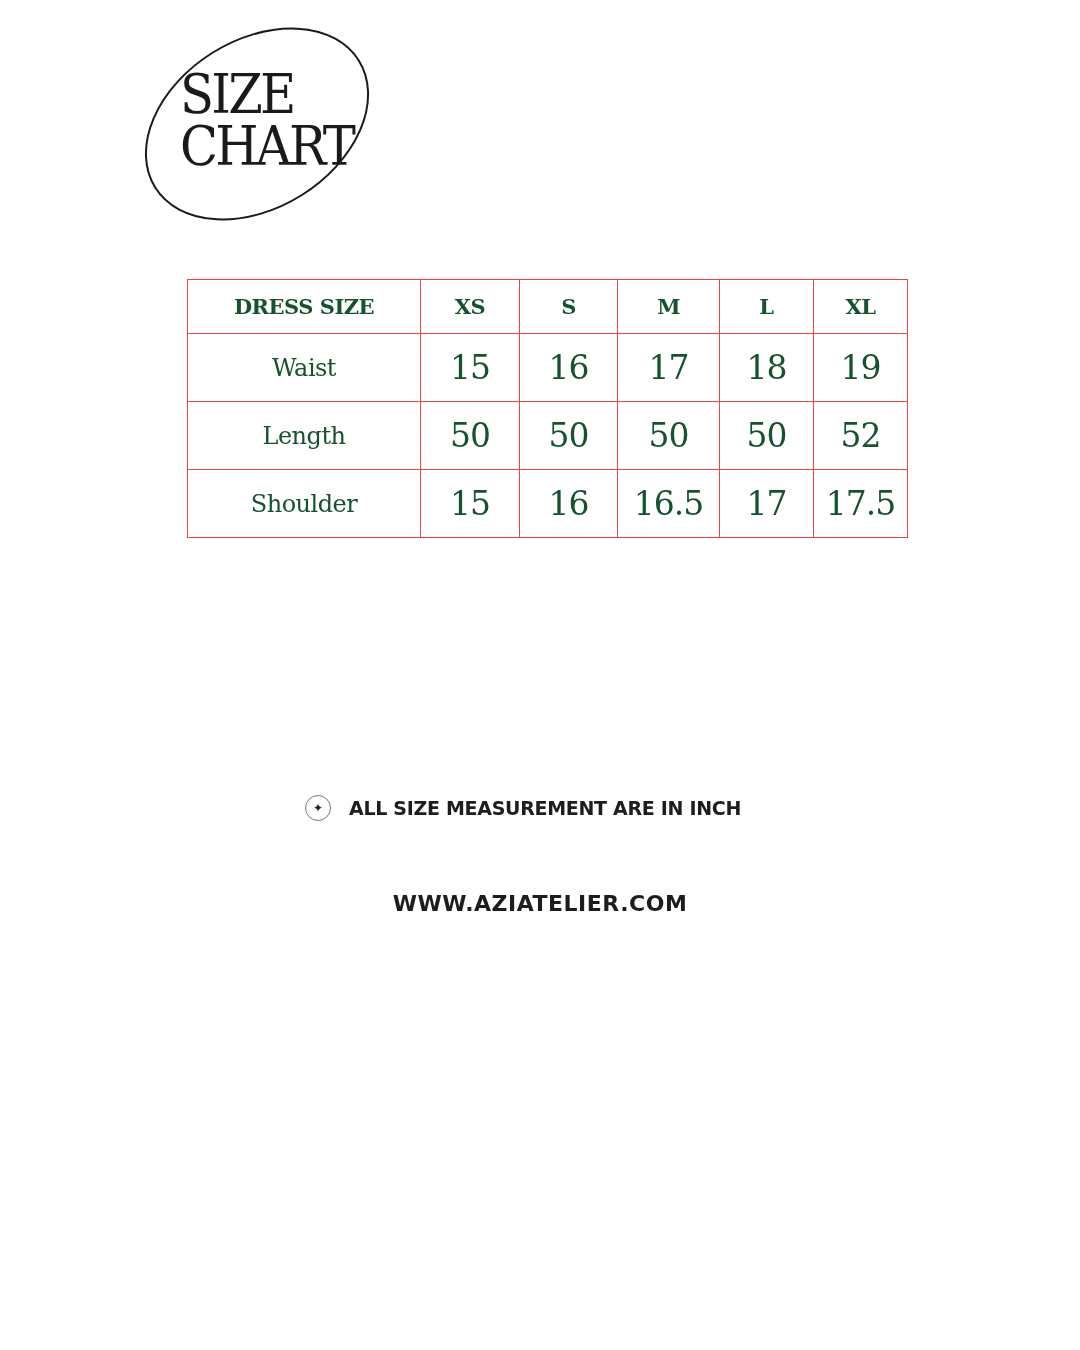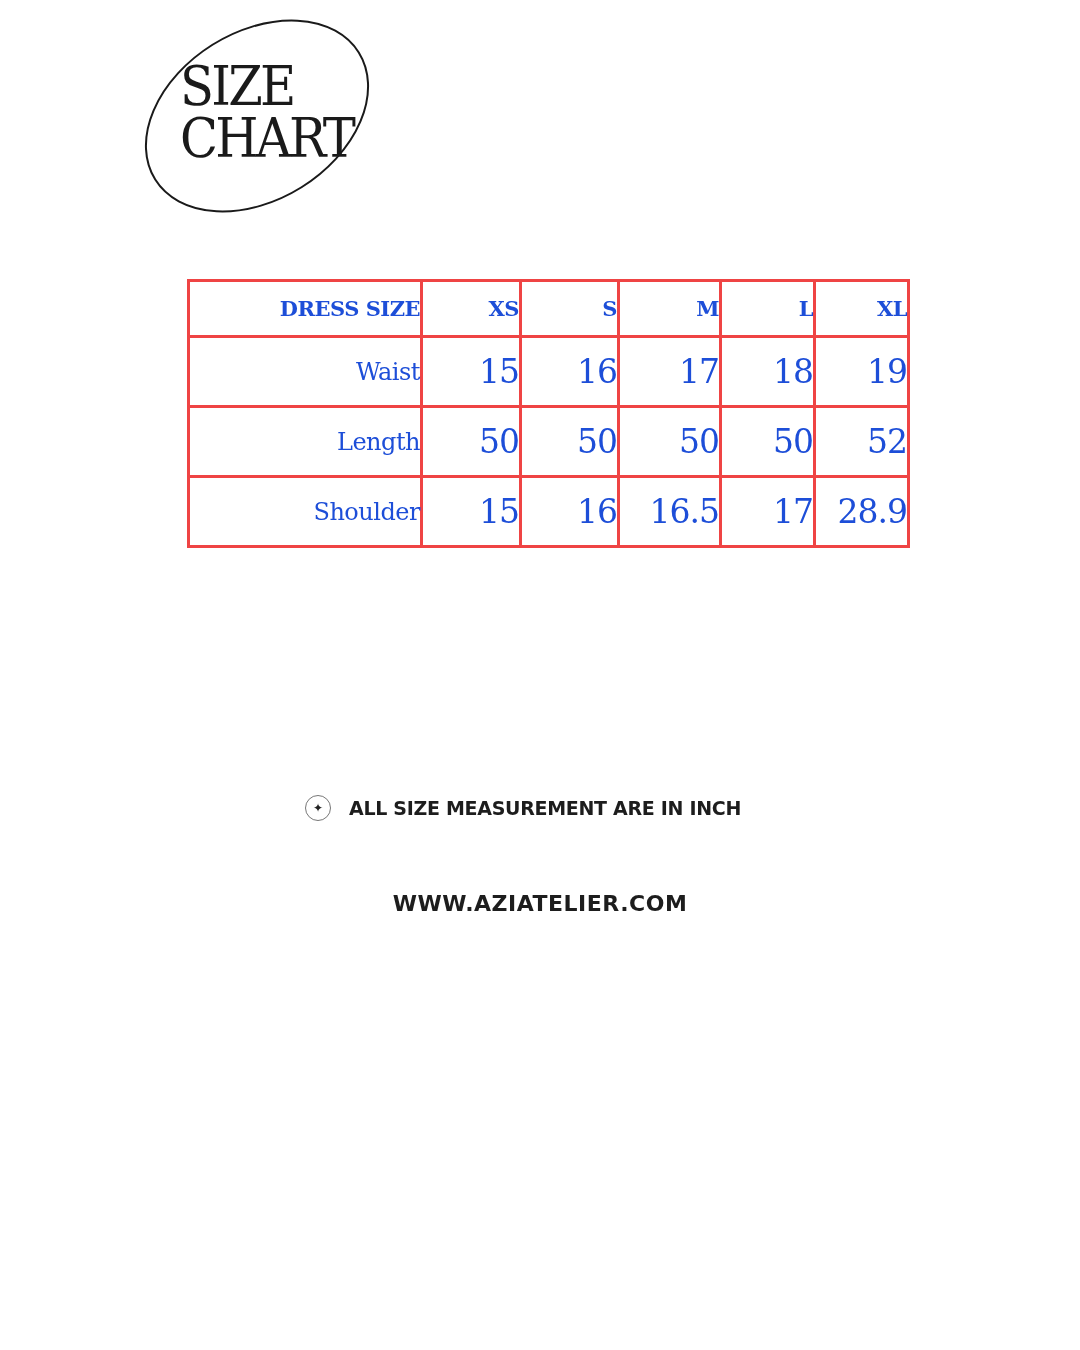--- a/index.html
+++ b/index.html
@@ -1,34 +1,34 @@
 <!DOCTYPE html>
 <html><head>
   <meta charset="utf-8">
   <style>
     html, body { margin: 0; padding: 0; }
     body {
       width: 1080px; height: 1350px; background: #ffffff; position: relative;
       overflow: hidden; color: #111;
     }
-    .logo { position: absolute; left: 140px; top: 16px; width: 240px; height: 204px; }
+    .logo { position: absolute; left: 140px; top: 24px; width: 240px; height: 204px; }
     .logo svg { position: absolute; left: 0; top: 0; }
     .logo-text {
       position: absolute; left: 40px; top: 45px;
       font-family: "DejaVu Serif", serif; font-weight: 300;
       font-size: 54px; line-height: 52px; letter-spacing: -3px; color: #1a1a1a;
       transform: scaleX(0.92); transform-origin: left top;
     }
     table.size-table {
       position: absolute; left: 187px; top: 279px;
       border-collapse: collapse; table-layout: fixed;
       font-family: "DejaVu Serif", serif;
     }
     table.size-table td, table.size-table th {
-      border: 3px solid #ef4444; text-align: right; padding: 0; color: #1d4ed8;
+      border: 1px solid #ef4444; text-align: center; padding: 0; color: #14532d;
     }
     table.size-table th {
       height: 53px; font-weight: bold; font-size: 21px; letter-spacing: -0.5px;
     }
     table.size-table td { height: 67px; }
     td.label { font-size: 24px; letter-spacing: -0.5px; }
     td.val { font-size: 33px; letter-spacing: -1px; margin-left: 17px; }
     .note {
       position: absolute; left: 305px; top: 794px; height: 28px;
       display: flex; align-items: center;
@@ -97,21 +97,21 @@
       <td class="val">50</td>
       <td class="val">50</td>
       <td class="val">52</td>
     </tr>
     <tr>
       <td class="label">Shoulder</td>
       <td class="val">15</td>
       <td class="val">16</td>
       <td class="val">16.5</td>
       <td class="val">17</td>
-      <td class="val">28.9</td>
+      <td class="val">17.5</td>
     </tr>
   </tbody>
 </table>
 
 <div class="note">
   <span class="note-icon">✦</span>
   <span class="note-text">ALL SIZE MEASUREMENT ARE IN INCH</span>
 </div>
 
 <div class="website">WWW.AZIATELIER.COM</div>

